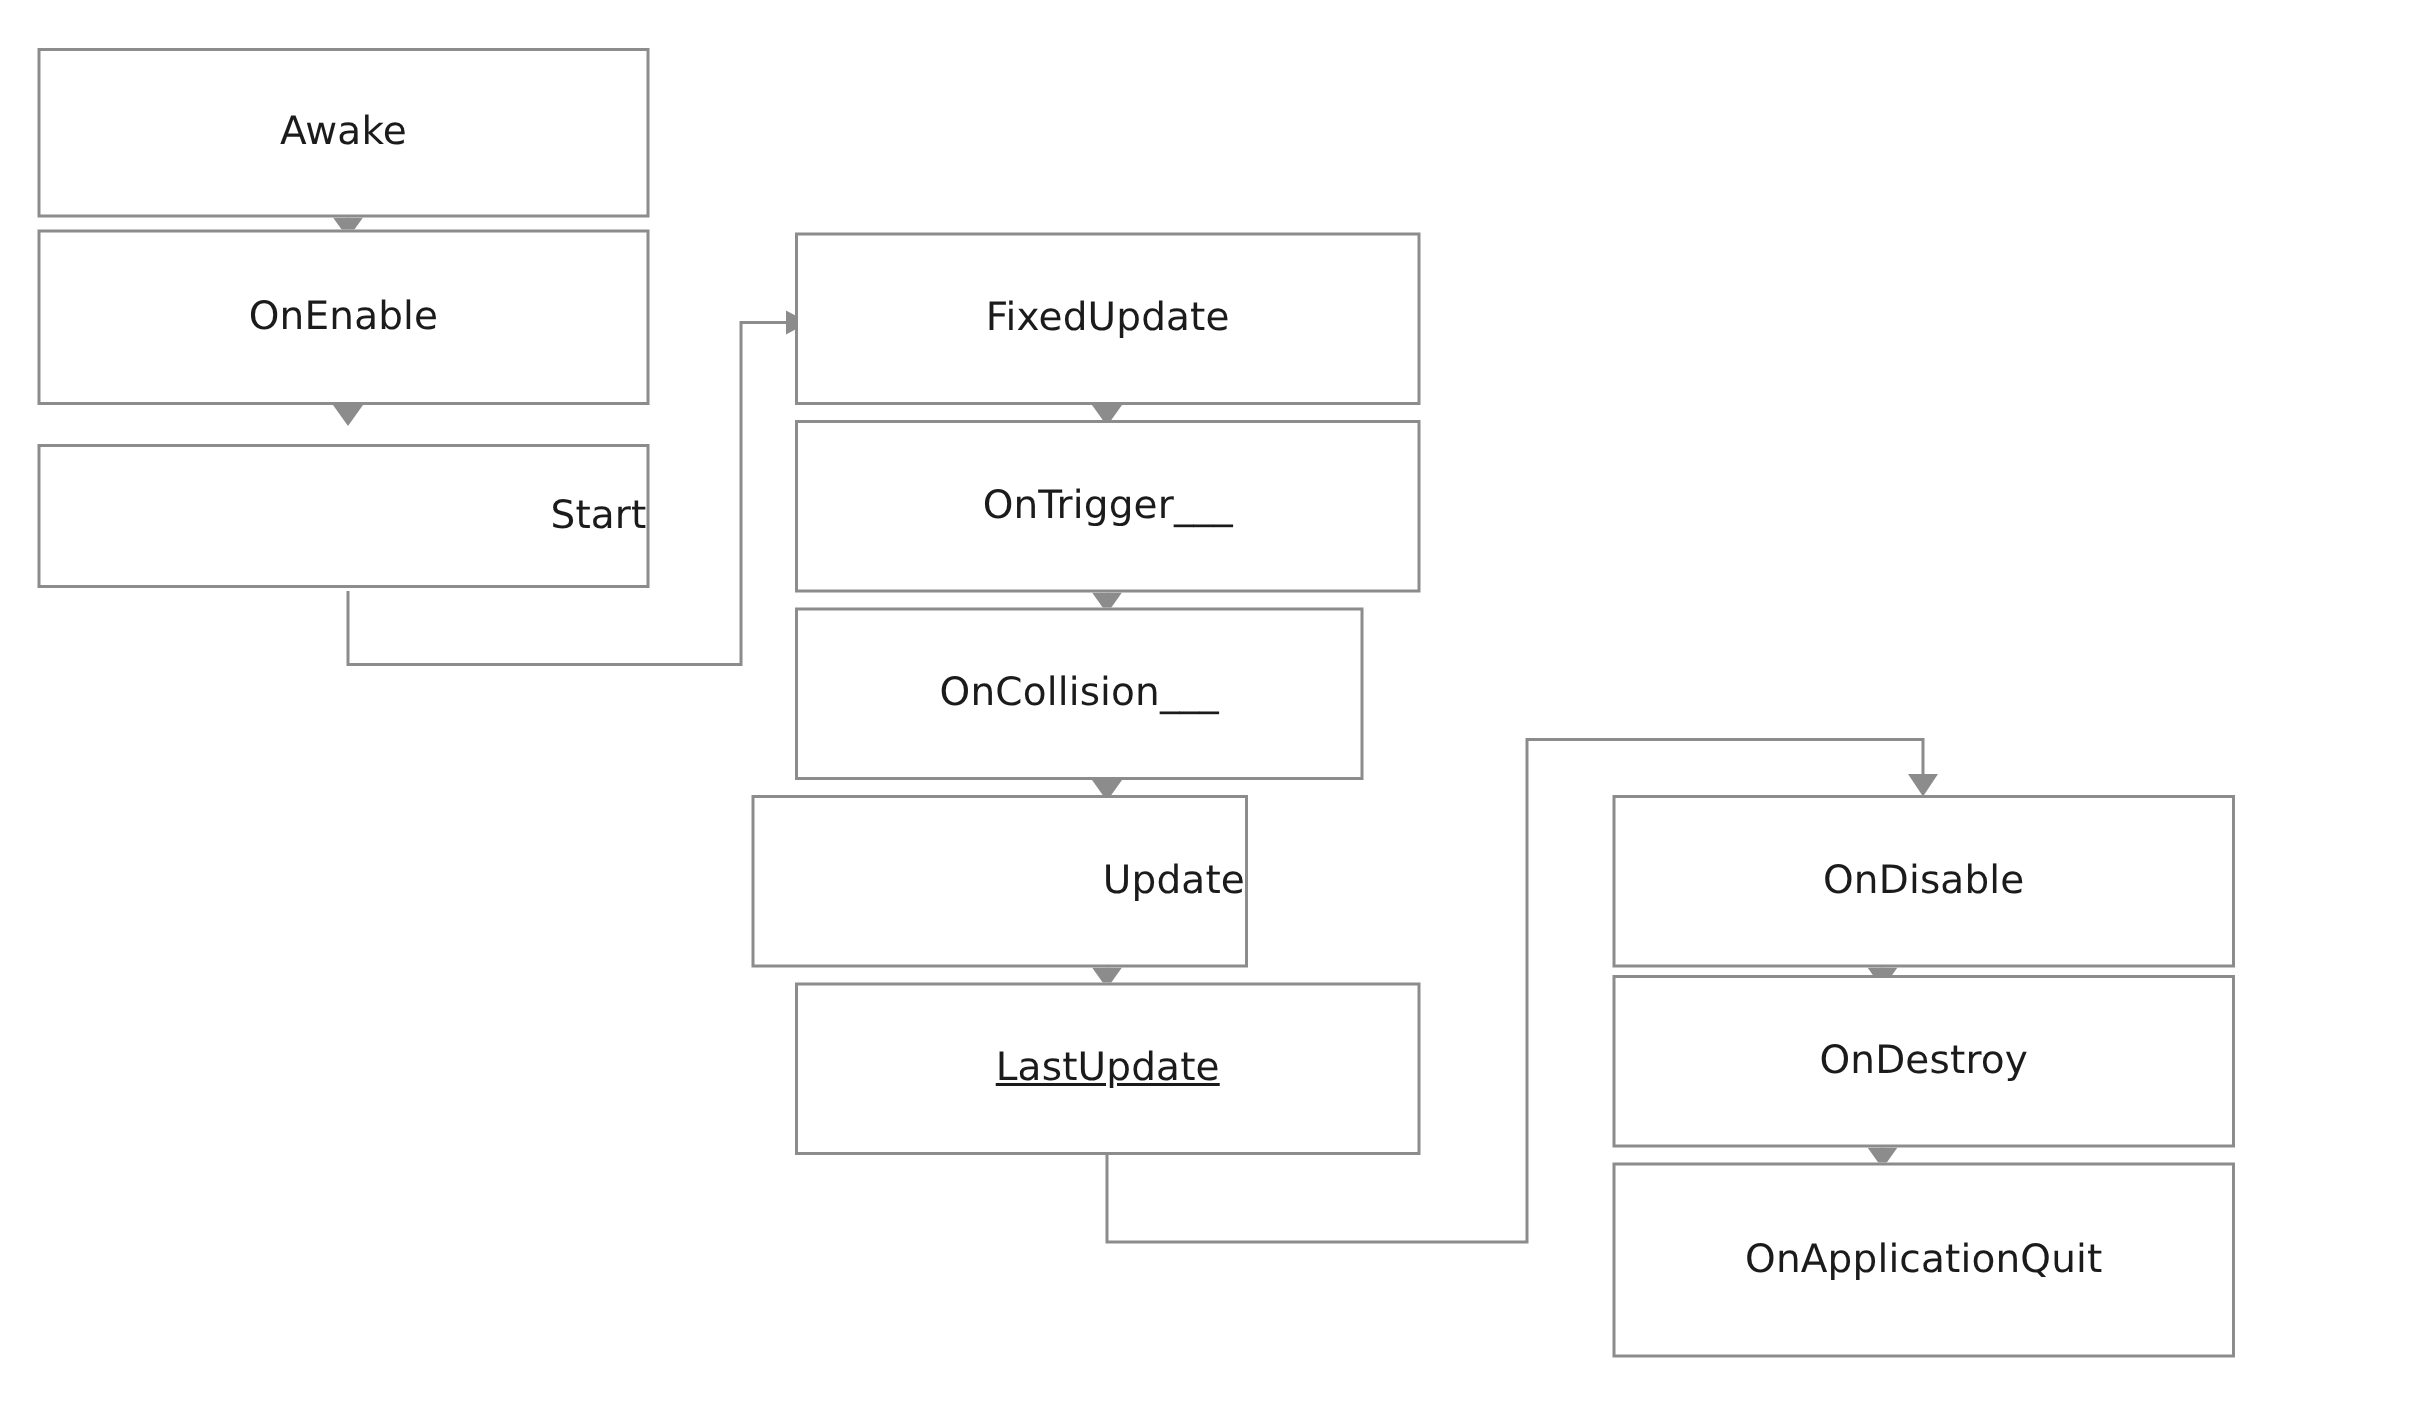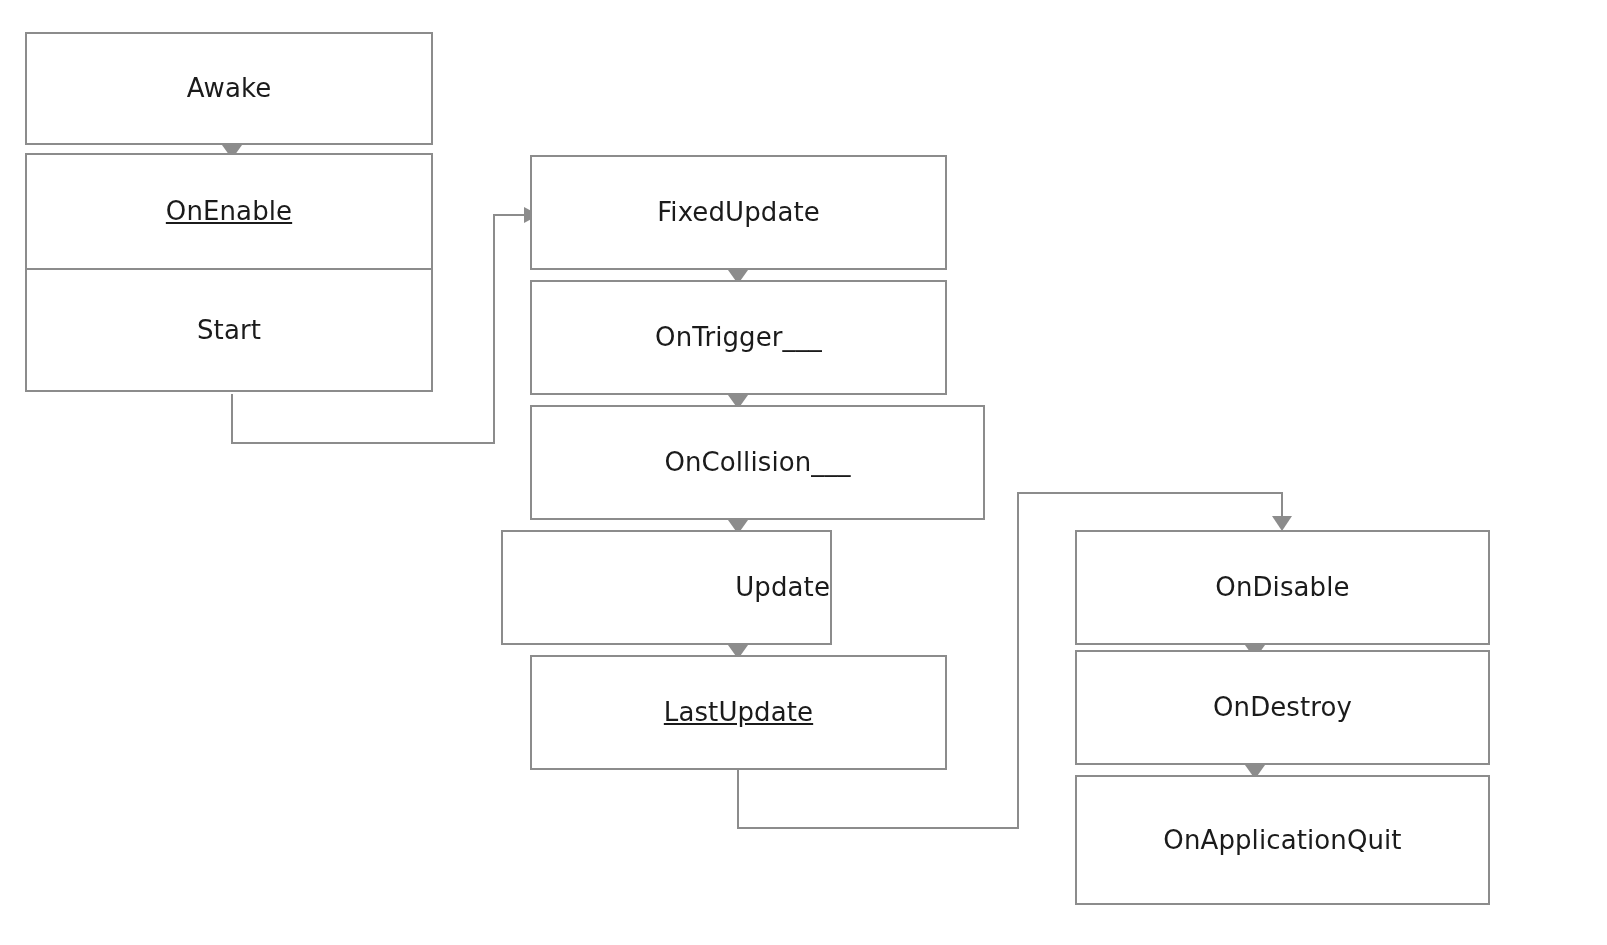--- a/index.html
+++ b/index.html
@@ -112,37 +112,37 @@
       <line x1="1255" y1="765" x2="1255" y2="772"></line>
       <polygon points="1245,765 1265,765 1255,779"></polygon>
     </g>
 
   </svg>
 
   <div class="node" style="left:25px; top:32px; width:408px; height:113px;">
     <span class="label">Awake</span>
   </div>
 
-  <div class="node" style="left:25px; top:153px; width:408px; height:117px;text-decoration:underline;">
+  <div class="node" style="left:25px; top:153px; width:408px; height:117px;">
     <span class="label">OnEnable</span>
   </div>
 
-  <div class="node" style="left:25px; top:268px; width:408px; height:124px;">
+  <div class="node" style="left:25px; top:296px; width:408px; height:96px;justify-content:flex-end;">
     <span class="label">Start</span>
   </div>
 
   <div class="node" style="left:530px; top:155px; width:417px; height:115px;">
     <span class="label">FixedUpdate</span>
   </div>
 
   <div class="node" style="left:530px; top:280px; width:417px; height:115px;">
     <span class="label">OnTrigger___</span>
   </div>
 
-  <div class="node" style="left:530px; top:405px; width:455px; height:115px;">
+  <div class="node" style="left:530px; top:405px; width:379px; height:115px;">
     <span class="label">OnCollision___</span>
   </div>
 
   <div class="node" style="left:501px; top:530px; width:331px; height:115px;justify-content:flex-end;">
     <span class="label">Update</span>
   </div>
 
   <div class="node" style="left:530px; top:655px; width:417px; height:115px;text-decoration:underline;">
     <span class="label">LastUpdate</span>
   </div>

